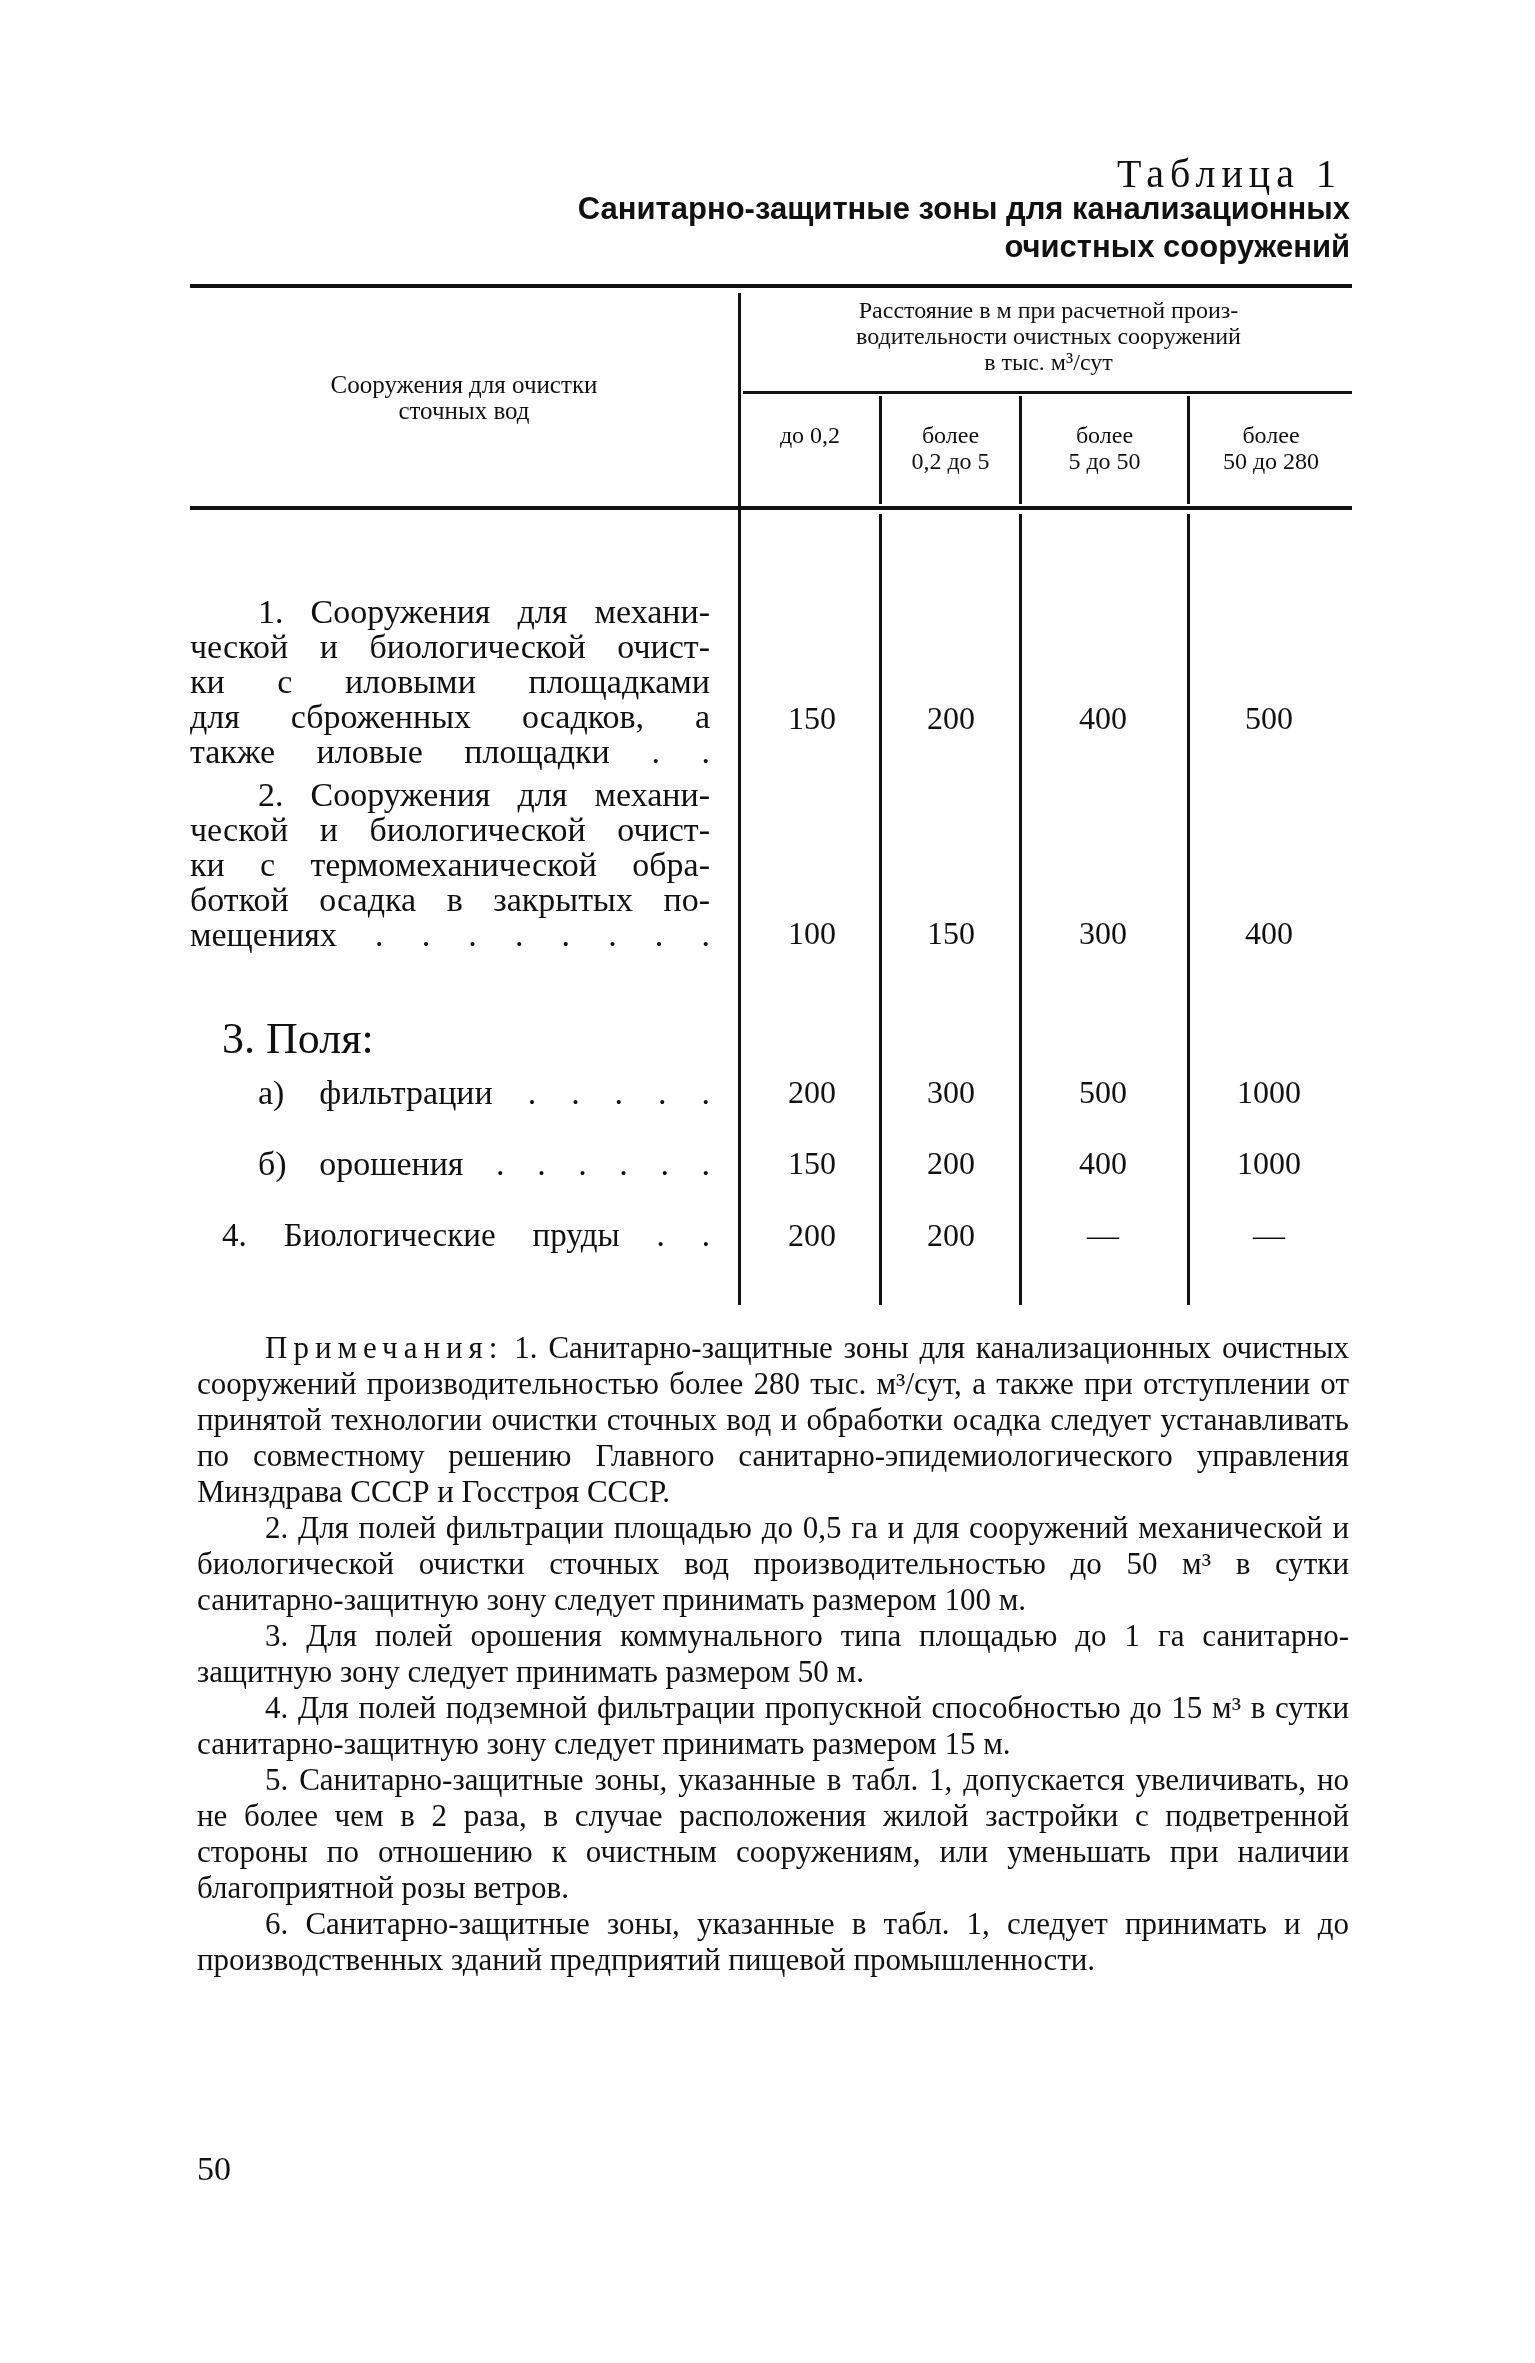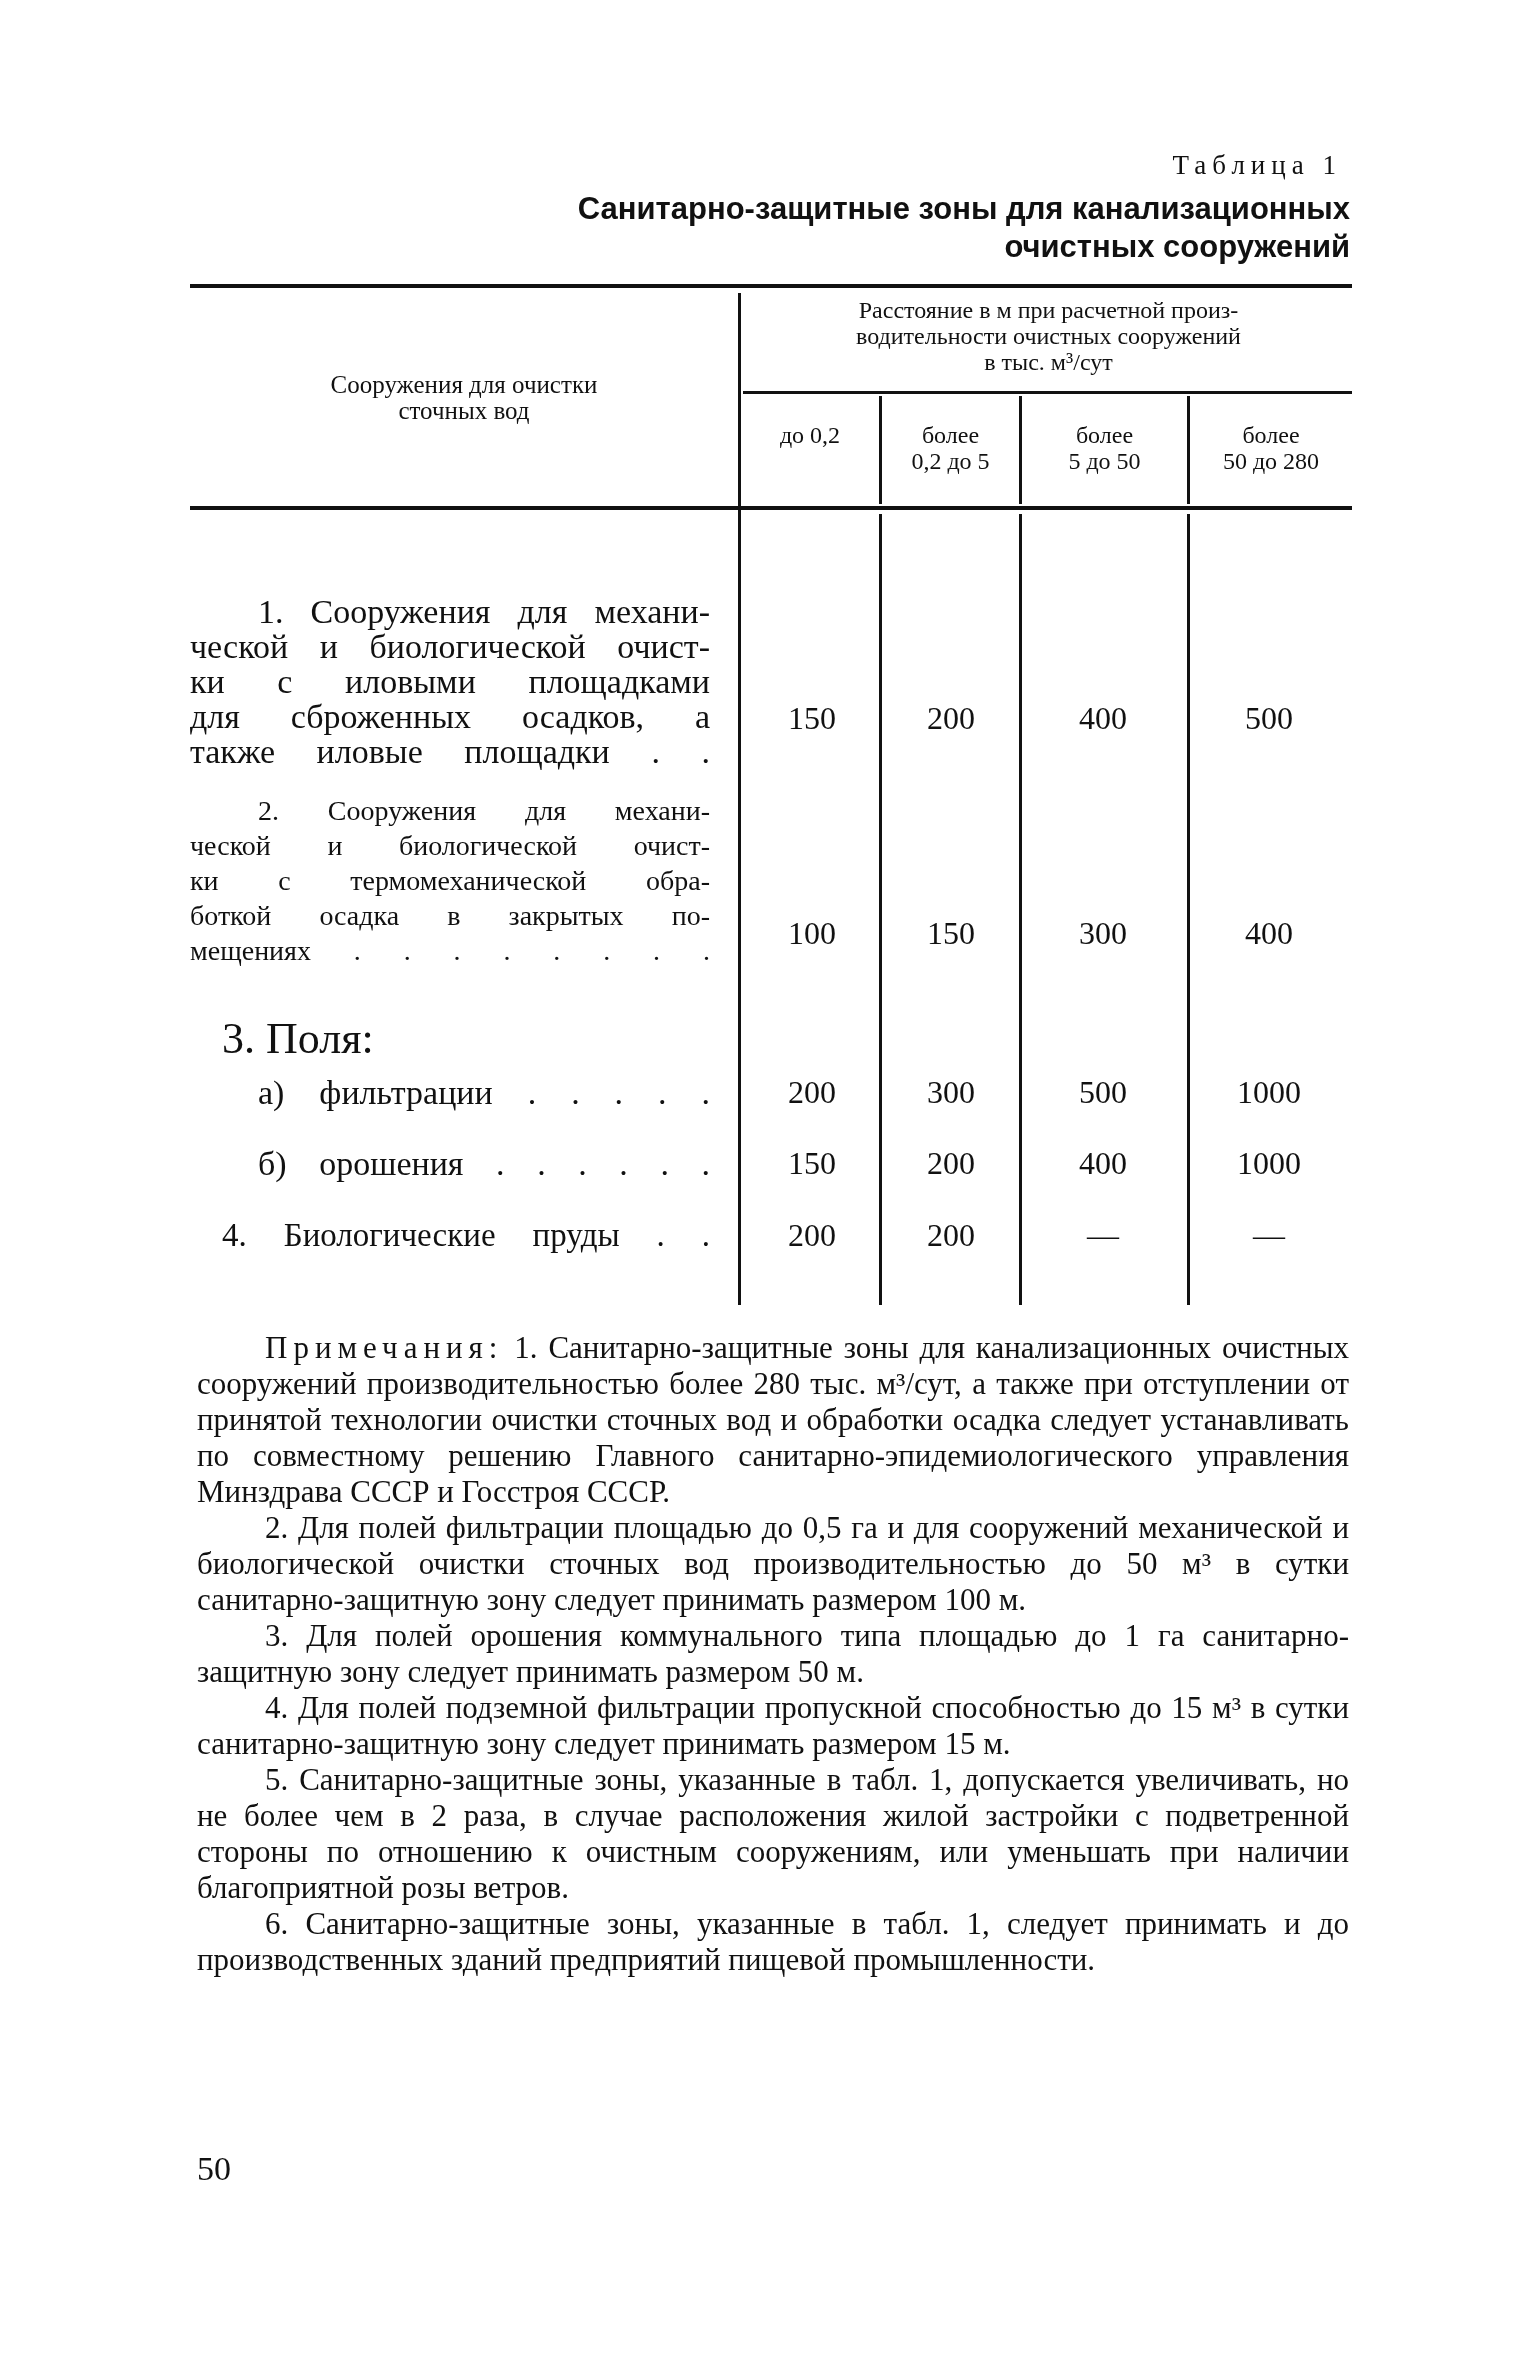--- a/index.html
+++ b/index.html
@@ -2,21 +2,21 @@
 <html><head>
 <meta charset="utf-8">
 <style>
   html, body { margin: 0; padding: 0; background: #ffffff; }
   body {
     width: 1535px; height: 2363px; position: relative; overflow: hidden;
     font-family: "Liberation Serif", "DejaVu Serif", serif; color: #111;
   }
   .abs { position: absolute; }
   .table-label {
-    right: 193px; top: 150px; font-size: 27px; letter-spacing: 6px; text-align: center;
+    right: 193px; top: 150px; font-size: 40px; letter-spacing: 6px; text-align: center;
   }
   .table-title {
     left: 190px; width: 1160px; top: 190px; text-align: right;
     font-family: "Liberation Sans", "DejaVu Sans", sans-serif;
     font-weight: bold; font-size: 31px; line-height: 38px;
   }
   .table-title .l1 { display: block; padding-left: 172px; }
   .table-title .l2 { display: block; padding-left: 390px; }
   .hrule { background: #111; }
   .vrule { background: #111; width: 3px; }
@@ -84,21 +84,21 @@
     <div style="text-align-last:justify;">для сброженных осадков, а</div>
     <div style="text-align-last:justify;">также иловые площадки . .</div>
   </div>
 </div>
 <div class="abs cell" style="left:762px; top:700px;">150</div>
 <div class="abs cell" style="left:901px; top:700px;">200</div>
 <div class="abs cell" style="left:1053px; top:700px;">400</div>
 <div class="abs cell" style="left:1219px; top:700px;">500</div>
 
 <div class="abs" style="left:190px; top:777px; width:520px;">
-  <div class="row-label" style="font-size:28px; line-height:35px;margin-top:16px;">
+  <div class="row-label" style="font-size:34px; line-height:35px;">
     <div style="padding-left:68px; text-align-last:justify;">2. Сооружения для механи-</div>
     <div style="text-align-last:justify;">ческой и биологической очист-</div>
     <div style="text-align-last:justify;">ки с термомеханической обра-</div>
     <div style="text-align-last:justify;">боткой осадка в закрытых по-</div>
     <div style="text-align-last:justify;">мещениях . . . . . . . .</div>
   </div>
 </div>
 <div class="abs cell" style="left:762px; top:915px;">100</div>
 <div class="abs cell" style="left:901px; top:915px;">150</div>
 <div class="abs cell" style="left:1053px; top:915px;">300</div>

